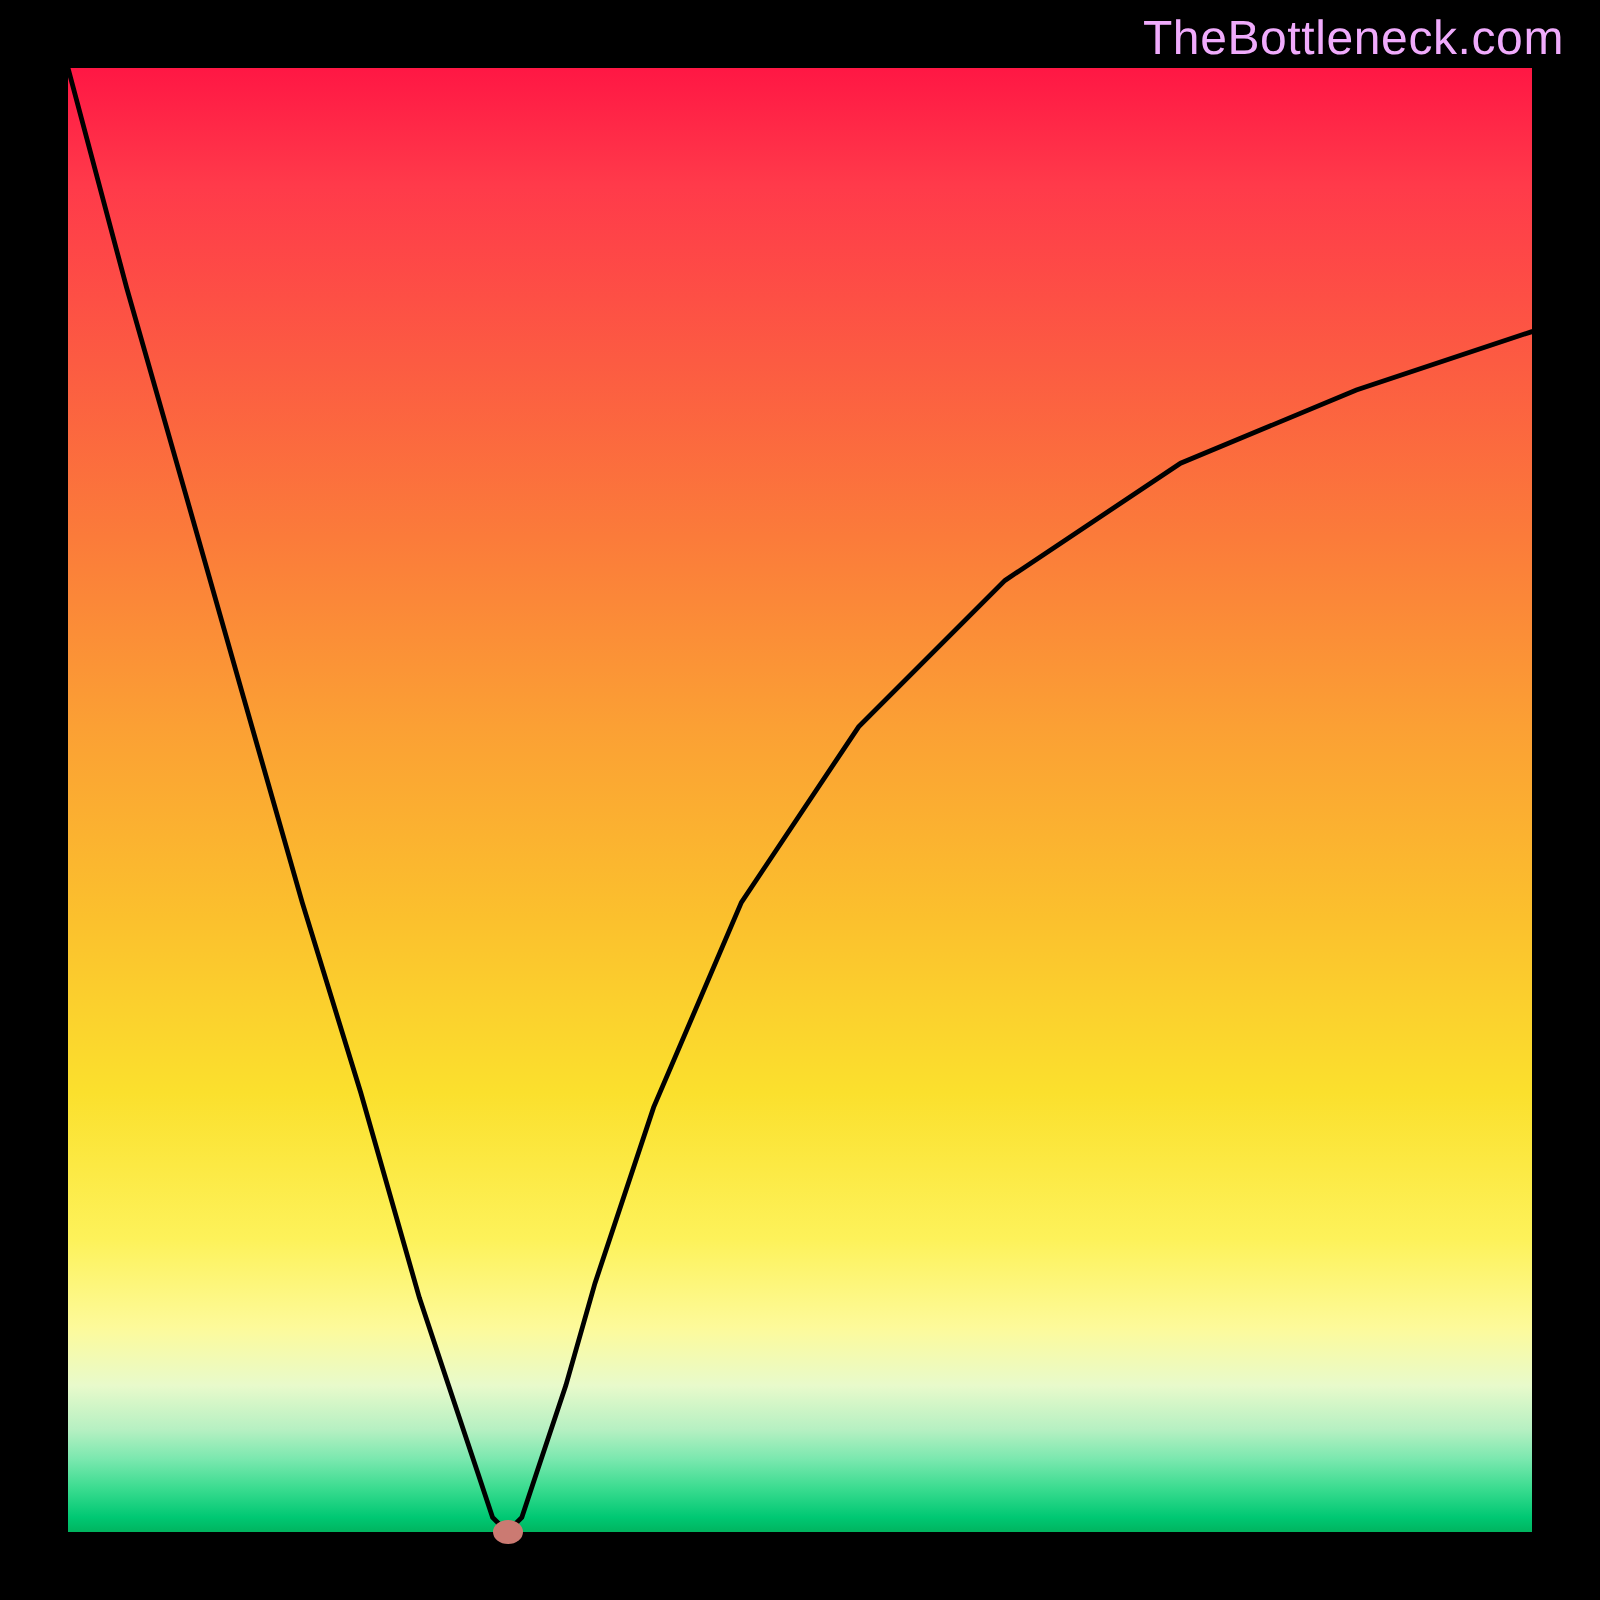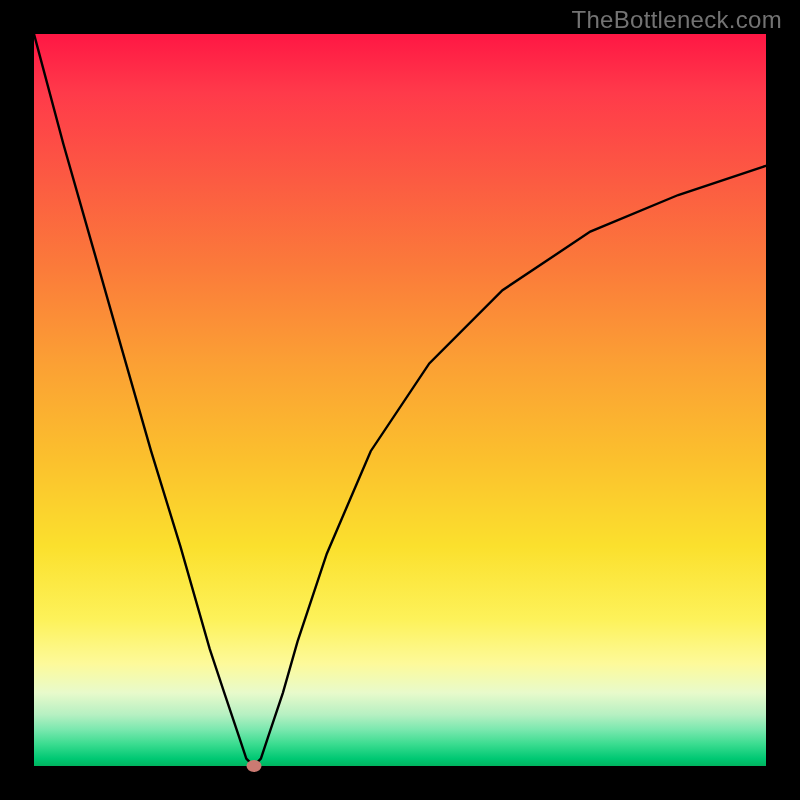--- a/index.html
+++ b/index.html
@@ -14,21 +14,21 @@
   .frame {
     position: relative;
     width: 800px;
     height: 800px;
     background: #000;
   }
   .watermark {
     position: absolute;
     top: 6px;
     right: 18px;
-    color: #737373;
+    color: #f0abfc;
     font-size: 24px;
     font-weight: 500;
     letter-spacing: 0.3px;
   }
   .plot {
     position: absolute;
     left: 34px;
     top: 34px;
     width: 732px;
     height: 732px;

